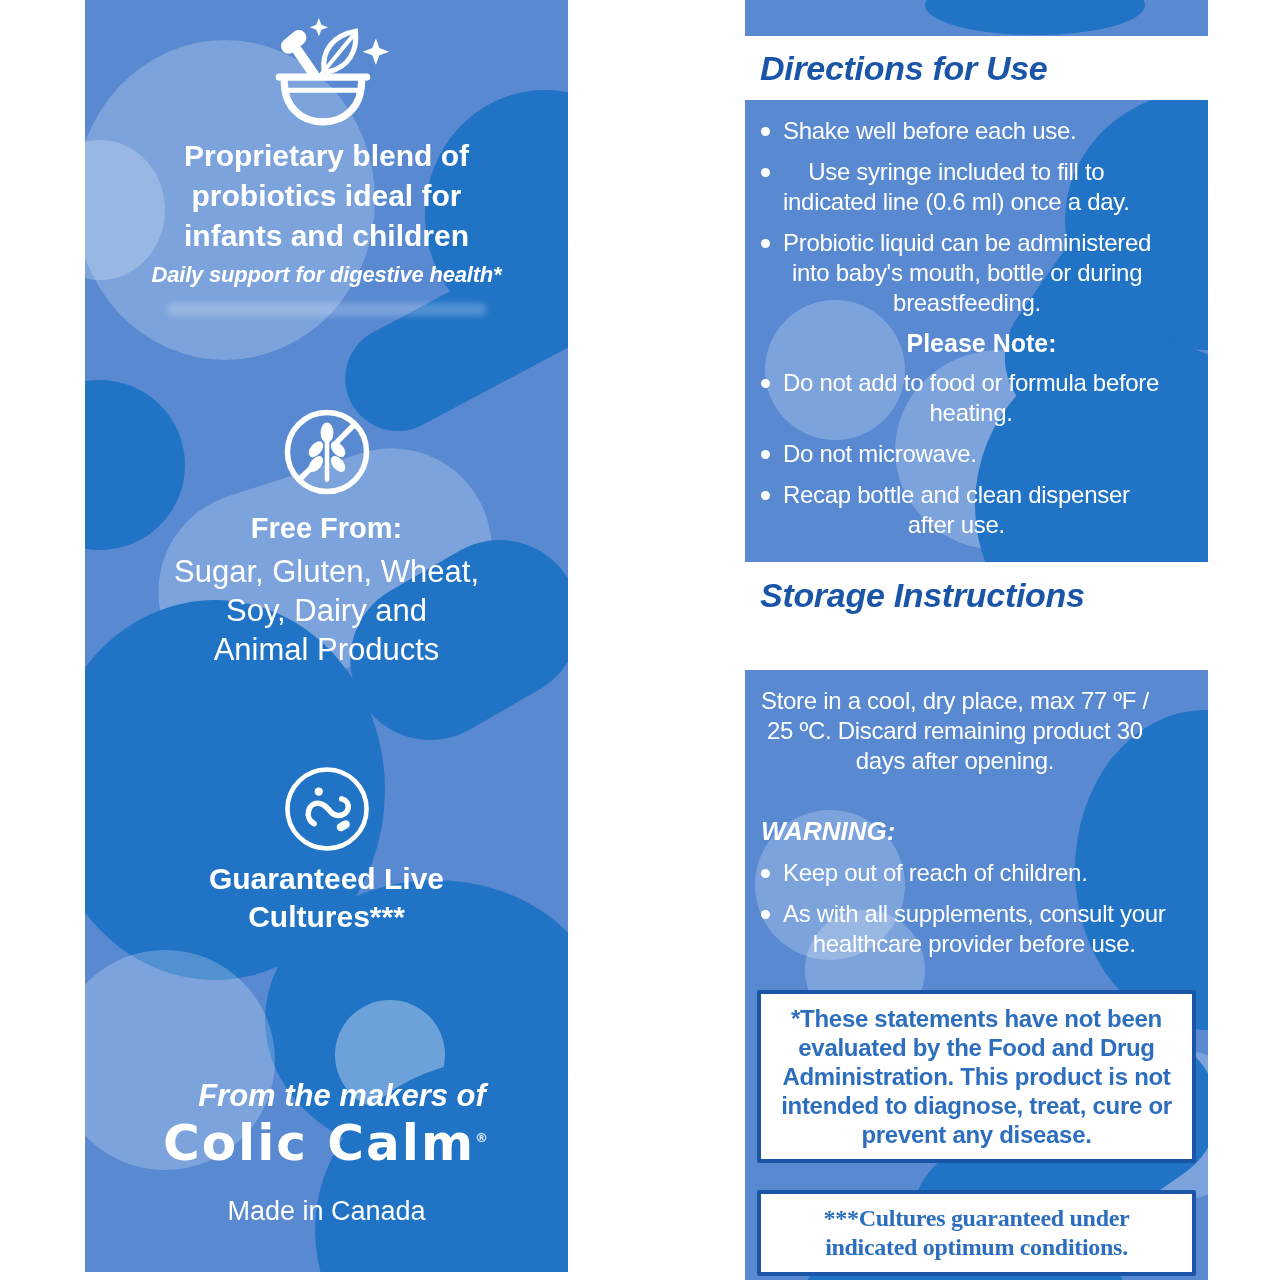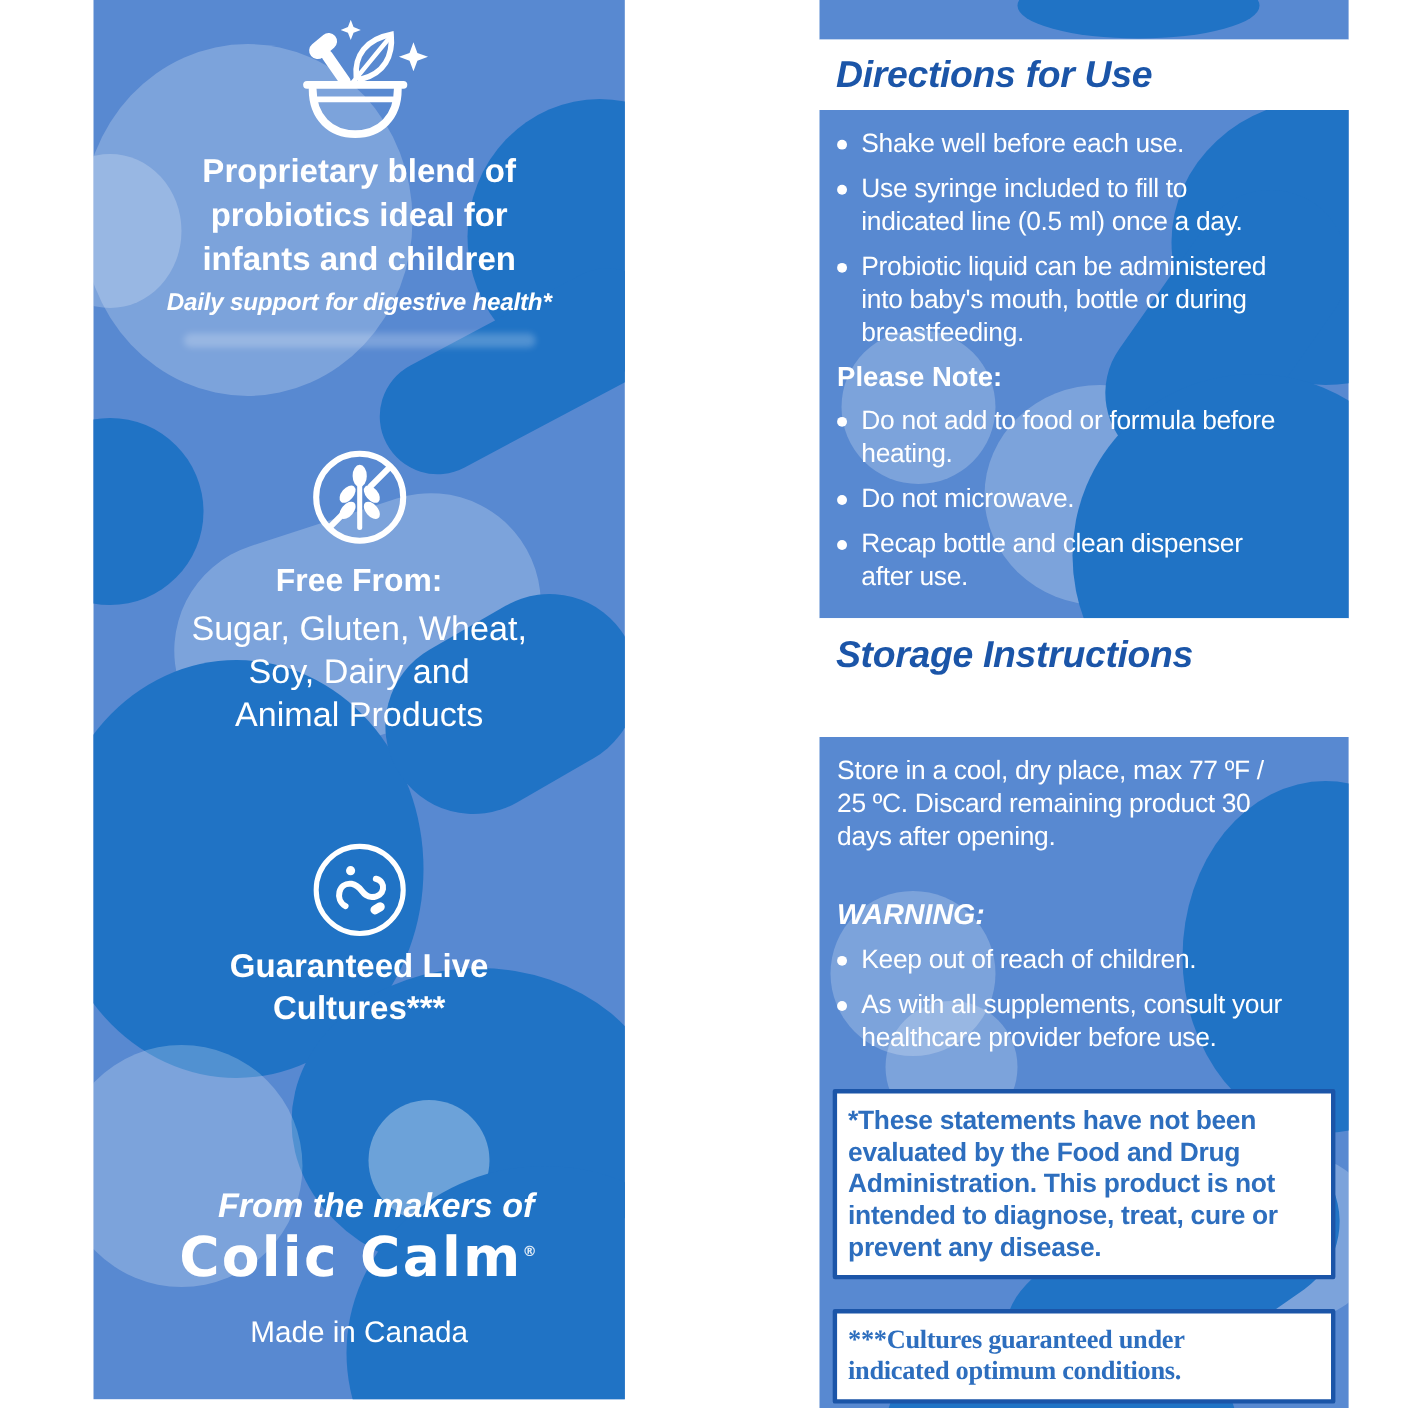--- a/index.html
+++ b/index.html
@@ -3,22 +3,22 @@
 <meta charset="utf-8">
 <style>
   html,body{margin:0;padding:0;}
   body{
     width:1280px;height:1280px;background:#ffffff;
     font-family:"Liberation Sans", sans-serif;
     position:relative;overflow:hidden;
   }
   .panel{position:absolute;top:0;background:#5889d1;overflow:hidden;}
   .panel-left{left:85px;width:483px;height:1272px;}
-  .right-col{position:absolute;top:0;left:745px;width:463px;height:1272px;padding-left:18px;}
-  .blue-block{position:absolute;left:0;right:0;background:#5889d1;overflow:hidden;}
+  .right-col{position:absolute;top:0;left:745px;width:463px;height:1272px;}
+  .blue-block{position:absolute;left:0;right:0;background:#5889d1;overflow:hidden;text-align:center;}
   .strip-top{top:0;height:36px;}
   .band{position:absolute;left:0;right:0;background:#ffffff;display:flex;align-items:center;}
   .band1{top:36px;height:64px;}
   .band2{top:562px;height:66px;}
   .band h2{
     margin:0;padding-left:15px;font-size:34px;font-weight:700;font-style:italic;
     color:#1b55a8;letter-spacing:-0.3px;
   }
   .block1{top:100px;height:462px;}
   .block2{top:628px;height:644px;margin-top:42px;}
@@ -161,21 +161,21 @@
 
     <div class="rp-content">
       <ul class="bullets">
         <li>
             <span class="dot"></span>
             <span class="txt">Shake well before each use.</span>
           </li>
         <li>
             <span class="dot"></span>
             <span class="txt">Use syringe included to fill to
-indicated line (0.5 ml) once a day.</span>
+indicated line (0.6 ml) once a day.</span>
           </li>
         <li>
             <span class="dot"></span>
             <span class="txt">Probiotic liquid can be administered
 into baby's mouth, bottle or during
 breastfeeding.</span>
           </li>
       </ul>
       <p class="note-head">Please Note:</p>
       <ul class="bullets">

